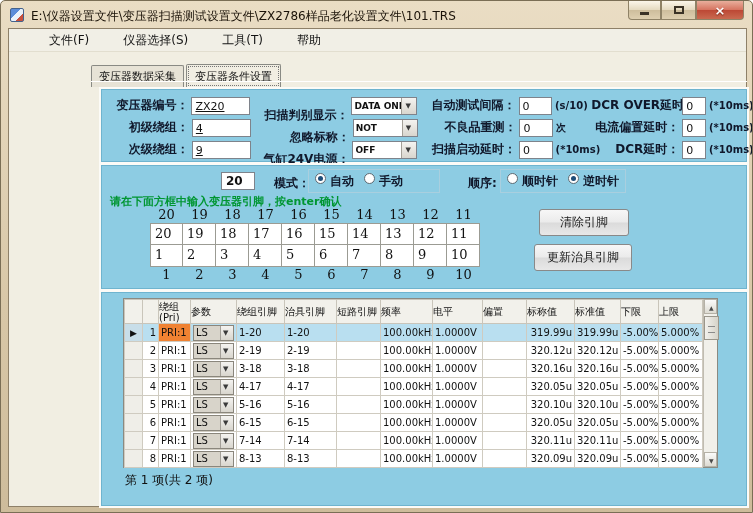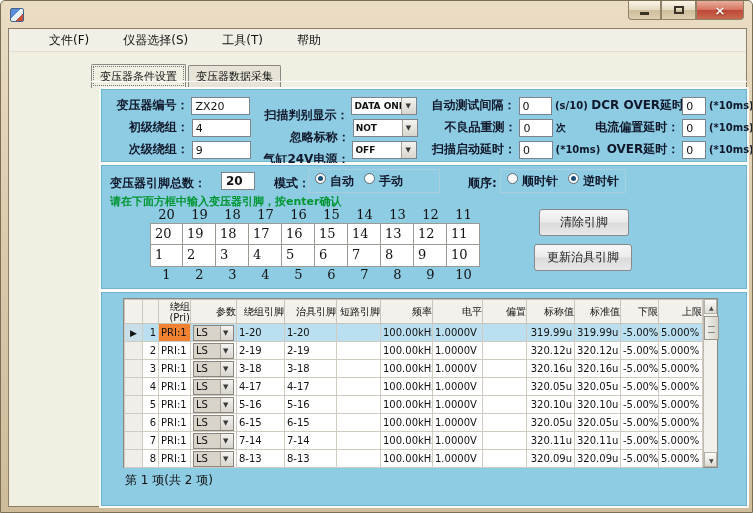--- a/index.html
+++ b/index.html
@@ -58,21 +58,21 @@
   .panel1 { left: 10px; top: 7px;  width: 646px; height: 73px; padding: 5px 0 0 8px; }
   .panel2 { left: 10px; top: 83px; width: 646px; height: 124px; }
   .panel3 { left: 10px; top: 210px; width: 646px; height: 214px; }
 
   
   .form-row { display: flex; align-items: center; height: 21px; margin-bottom: 1px; }
   .lbl { font-size: 12px; font-weight: bold; color: #10182B; text-align: right; white-space: nowrap; }
   .l1 { width: 80px; } .l2 { width: 100px; margin-top: 20px; } .l3 { width: 100px; padding-left: 8px; } .l4 { width: 88px; }
   .tinput { background: #FFF; border: 1px solid #7E838B; height: 18px; font-size: 11px;
     color: #111; padding: 2px 3px; margin-left: 3px; overflow: hidden; white-space: nowrap; }
-  .w50 { width: 60px; } .w34 { width: 34px; } .w24 { width: 24px; }
+  .w50 { width: 60px; text-decoration: underline; } .w34 { width: 34px; } .w24 { width: 24px; }
   .unit { font-size: 10px; font-weight: bold; color: #10182B; width: 40px; padding-left: 3px; white-space: nowrap; }
   .combo { display: flex; width: 66px; height: 18px; border: 1px solid #7E838B;
     background: #FFF; margin-left: 3px; }
   .combo-text { flex: 1; font-size: 9px; font-weight: bold; color: #111; padding: 3px 2px;
     white-space: nowrap; overflow: hidden; }
   .combo-arrow { width: 15px; border-left: 1px solid #A4A098;
     background: linear-gradient(#F4F3F0, #D9D6CE); position: relative; }
   .combo-arrow::before { content: "▼"; position: absolute; left: 3px; top: 4px;
     font-size: 7px; color: #3A3A3A; }
 
@@ -117,21 +117,21 @@
   .pri-btn { width: 68px; height: 20px; margin-right: 82px; border: 1px solid #8E9AA6;
     border-radius: 2px; background: #FFF; color: #1464C8; font-size: 11px; font-weight: bold;
     font-family: "DejaVu Sans", sans-serif; cursor: default; }
   .pri-btn.active { background: linear-gradient(#FFC14A, #F79A0D);
     border-color: #C87F00; color: #173B77; }
   .grid-wrap { display: flex; margin: 5px 0 0 21px; width: 595px; height: 170px;
     border: 1px solid #8A8A82; background: #FFF; }
   table.grid { border-collapse: collapse; table-layout: fixed; width: 578px; }
   table.grid th { height: 24px; background: #F2F1EB; border: 1px solid #C9C5BA;
     font-size: 10px; font-weight: normal; color: #111; white-space: pre-line;
-    line-height: 11px; text-align: right; overflow: hidden; }
+    line-height: 11px; text-align: left; overflow: hidden; }
   table.grid td { height: 18px; border: 1px solid #CFCBC0; font-size: 10px; color: #111;
     white-space: nowrap; overflow: hidden; padding: 0 2px; }
   col.c-sel { width: 18px; } col.c-num { width: 16px; } col.c-wind { width: 32px; }
   col.c-param { width: 46px; } col.c-wpin { width: 48px; } col.c-fpin { width: 52px; }
   col.c-spin { width: 44px; } col.c-freq { width: 52px; } col.c-level { width: 50px; }
   col.c-bias { width: 44px; } col.c-nom { width: 48px; } col.c-std { width: 46px; }
   col.c-low { width: 38px; } col.c-up { width: 44px; }
   td.selcol, th.selcol { background: #EFEEE8; border-color: #B9B5AA; text-align: center; padding: 0; }
   td.numcol { text-align: right; padding-right: 3px; }
   td.windcol { padding-left: 2px; }
@@ -162,20 +162,21 @@
     border-top: 1px solid #8A8A8A; border-bottom: 1px solid #8A8A8A; }
 
   .status-row { margin: 4px 0 0 23px; font-size: 12px; color: #111; }
 </style>
 </head>
 <body>
 
 <div class="window">
   <div class="titlebar">
     <span class="app-icon"></span>
+    <span class="title-text">E:\仪器设置文件\变压器扫描测试设置文件\ZX2786样品老化设置文件\101.TRS</span>
     <div class="win-controls">
       <div class="wbtn min">
           <span class="min-glyph"></span>
         </div>
       <div class="wbtn max">
           <span class="max-glyph"></span>
         </div>
       <div class="wbtn close">
           <span class="close-glyph">×</span>
         </div>
@@ -192,23 +193,23 @@
 
         <span class="menu-item">工具(T)</span>
 
         <span class="menu-item">帮助</span>
 
     </div>
 
 
     <div class="tabstrip">
 
+        <span class="tab">变压器数据采集</span>
+
         <span class="tab active">变压器条件设置</span>
-
-        <span class="tab">变压器数据采集</span>
 
     </div>
 
     <div class="tabpage">
 
       <div class="panel panel1">
 
           <div class="form-row">
             <span class="lbl l1">变压器编号：</span>
             <div class="tinput w50">ZX20</div>
@@ -245,29 +246,28 @@
             <span class="lbl l1">次级绕组：</span>
             <div class="tinput w50">9</div>
             <span class="lbl l2">气缸24V电源：</span>
             <div class="combo">
               <span class="combo-text">OFF</span>
               <span class="combo-arrow"></span>
             </div>
             <span class="lbl l3">扫描启动延时：</span>
             <div class="tinput w34">0</div>
             <span class="unit">(*10ms)</span>
-            <span class="lbl l4">OVER延时：</span>
+            <span class="lbl l4">DCR延时：</span>
             <div class="tinput w24">0</div>
             <span class="unit">(*10ms)</span>
           </div>
 
       </div>
 
       <div class="panel panel2">
-        <span class="p2-label total-label">变压器引脚总数：</span>
         <div class="total-input">20</div>
         <span class="p2-label mode-label">模式：</span>
         <div class="radio-group mode-group">
 
             <span class="radio-item">
               <span class="radio checked"></span>
               <span class="radio-label">自动</span>
             </span>
 
             <span class="radio-item">

